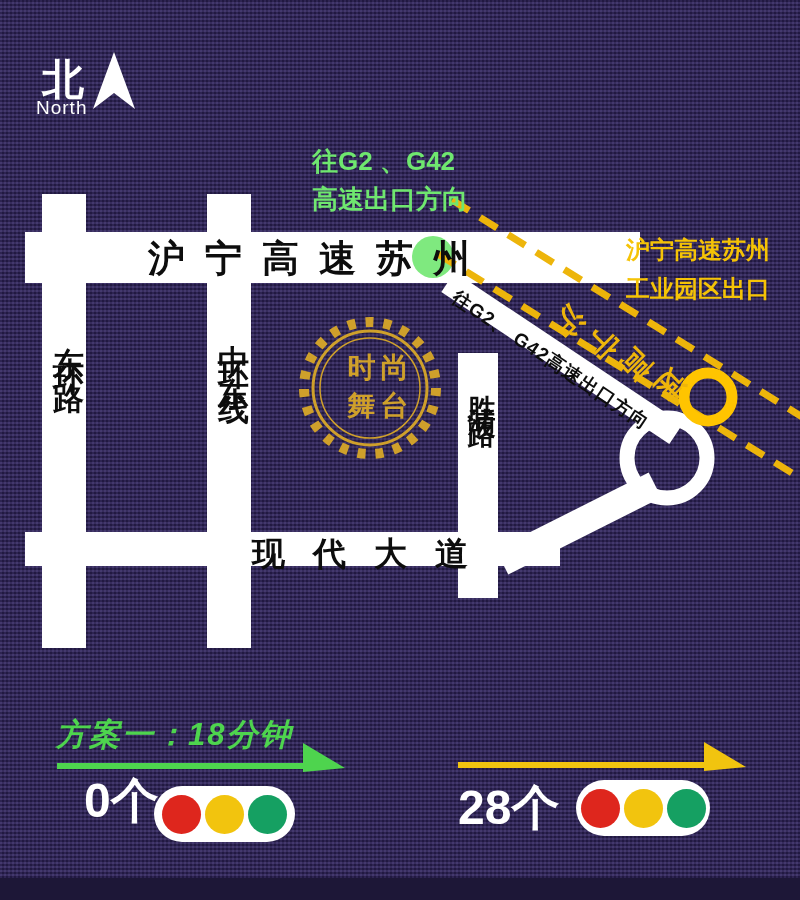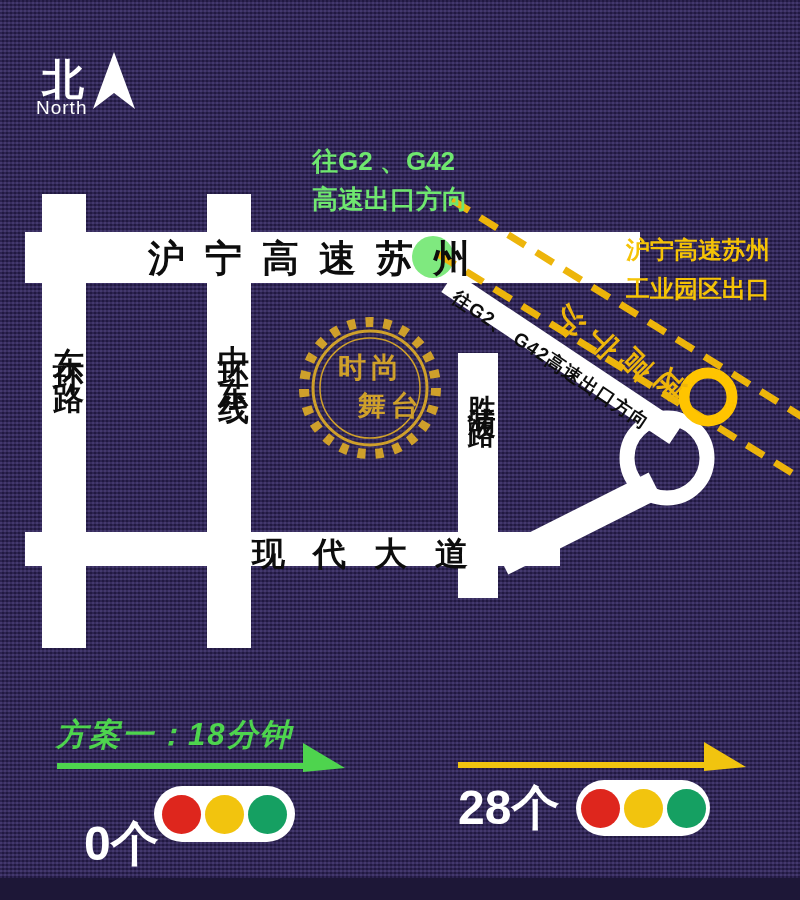--- a/index.html
+++ b/index.html
@@ -37,30 +37,30 @@
   .lbl-ramp{left:461px;top:285px;font-size:19px;font-weight:bold;color:#0d0d0d;
     transform:rotate(33.7deg);transform-origin:left top;letter-spacing:1px;}
 
   
   .lbl-huning{left:566px;top:296px;display:flex;gap:10px;
     transform:rotate(32deg);transform-origin:left top;
     font-size:30px;font-weight:900;color:#eeb50b;}
   .lbl-huning .rchar{display:inline-block;transform:rotate(103deg);}
 
   
-  .logo-line{z-index:3;color:#cfa02b;font-weight:bold;font-size:28px;letter-spacing:5px;transform:translateX(-50%);}
+  .logo-line{z-index:3;color:#cfa02b;font-weight:bold;font-size:28px;letter-spacing:5px;transform:translateX(-50%);padding-left:19px;}
   .logo-l1{left:371px;top:349px;}
-  .logo-l2{left:371px;top:387px;margin-left:20px;}
+  .logo-l2{left:371px;top:387px;}
 
   
   .plan-title{font-size:31px;font-weight:900;letter-spacing:2px;font-style:italic;}
   .plan1-title{left:56px;top:714px;color:#4ed44e;}
   .plan2-title{left:456px;top:714px;color:#f1c40f;}
   .plan-count{font-size:48px;font-weight:900;color:#ffffff;}
-  .plan1-count{left:84px;top:812px;}
+  .plan1-count{left:84px;top:769px;}
   .plan2-count{left:458px;top:776px;}
   .traffic{position:absolute;z-index:3;background:#ffffff;border-radius:30px;
     display:flex;align-items:center;justify-content:center;gap:4px;}
   .tl1{left:154px;top:786px;width:141px;height:56px;}
   .tl2{left:576px;top:780px;width:134px;height:56px;}
   .light{width:39px;height:39px;border-radius:50%;}
   .light.red{background:#de261d;}
   .light.yel{background:#f2c40e;}
   .light.grn{background:#15a062;}
 

